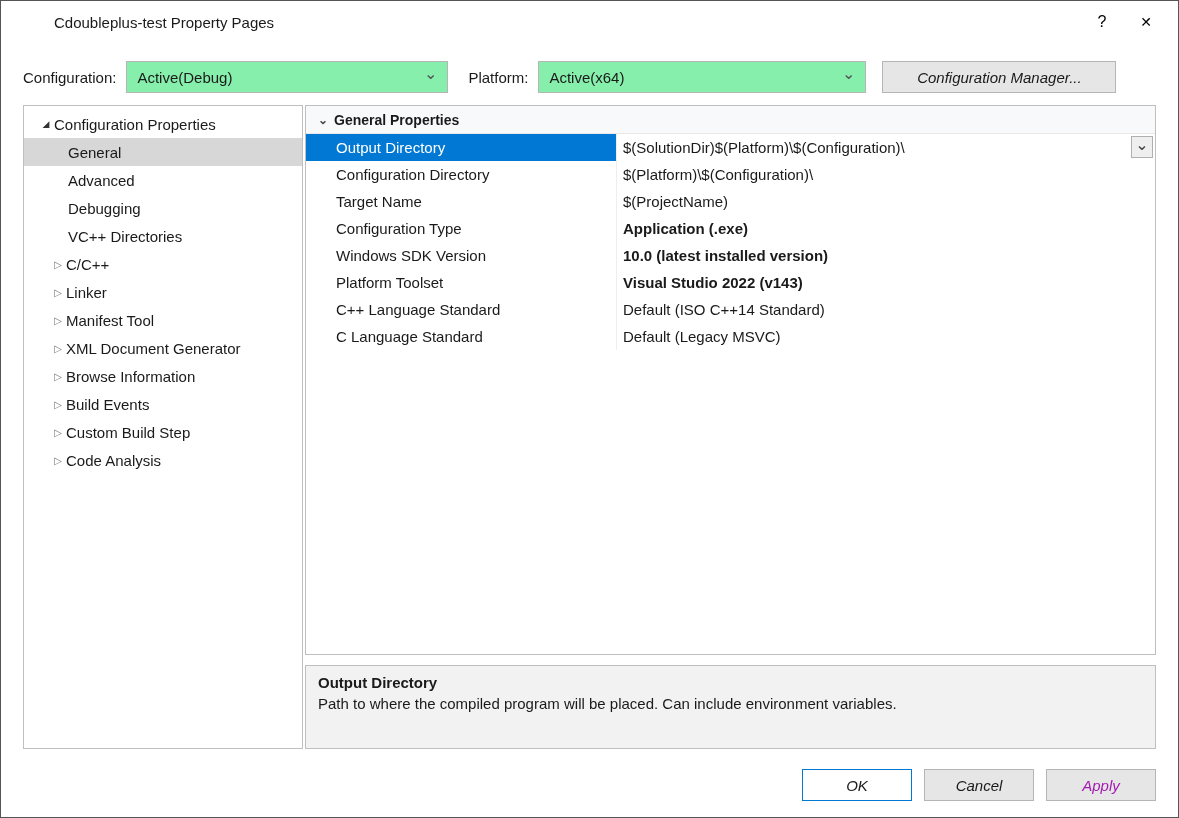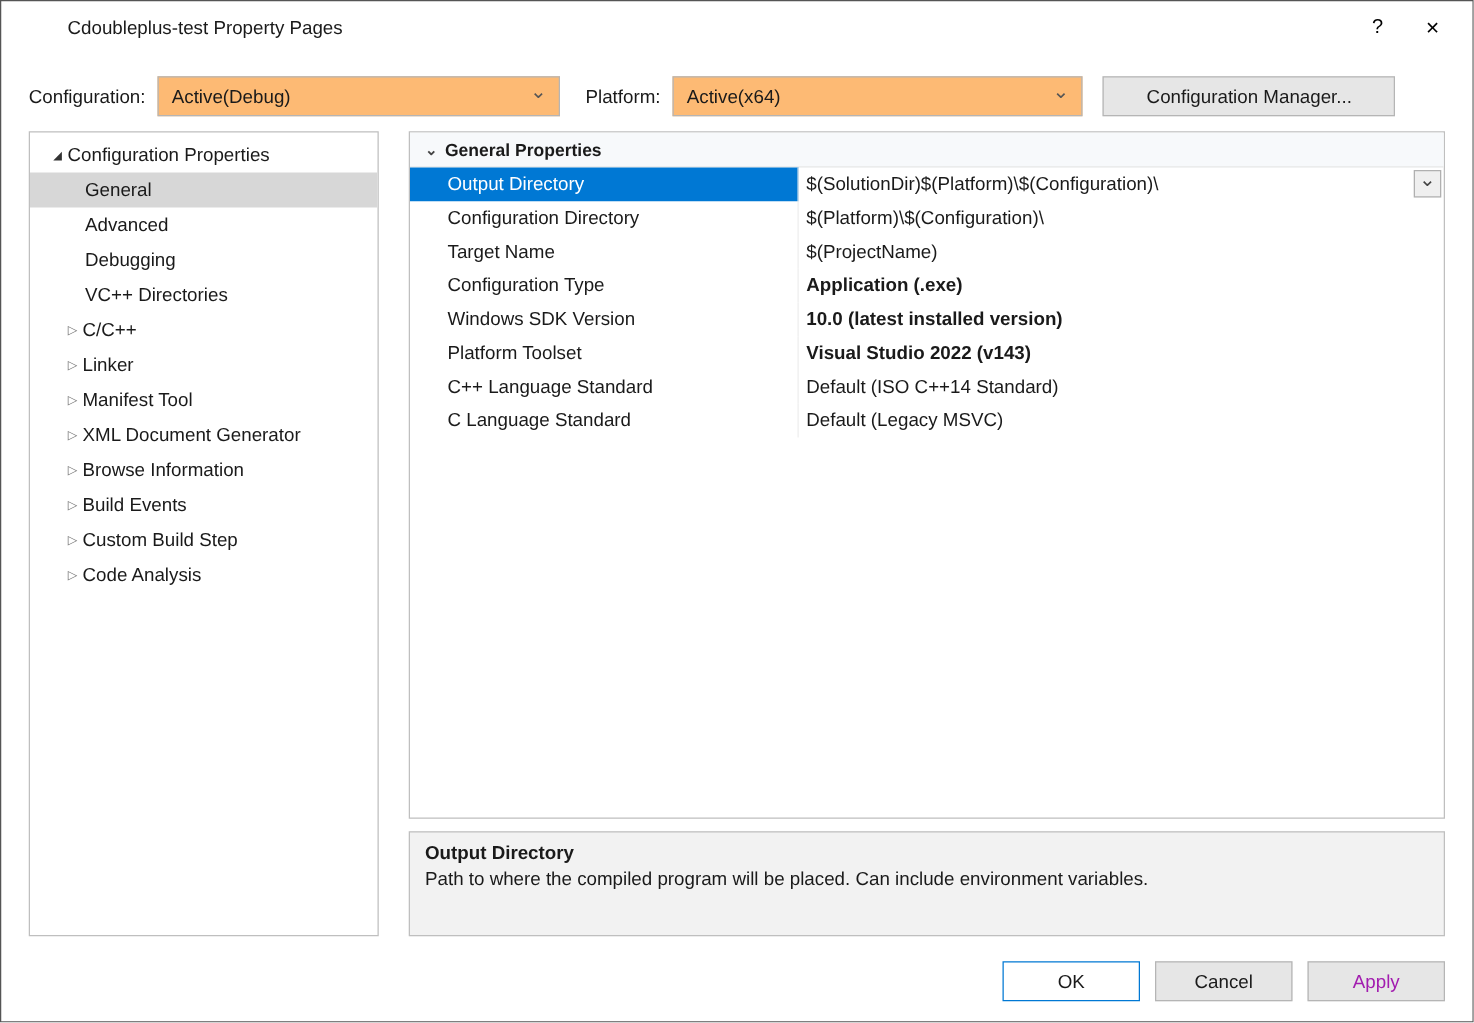--- a/index.html
+++ b/index.html
@@ -42,21 +42,21 @@
 .close-ic::before { content: "✕"; font-size: 14px; }
 
 .toprow {
   display: flex;
   align-items: center;
   padding: 18px 22px 12px 22px;
   gap: 10px;
 }
 .toprow label { font-size: 15px; }
 .combo {
-  background: #fdba74;
+  background: #86efac;
   border: 1px solid #b5b5b5;
   height: 32px;
   display: flex;
   align-items: center;
   padding: 0 10px;
   font-size: 15px;
   position: relative;
 }
 .combo .chev {
   position: absolute;
@@ -70,30 +70,31 @@
 .platform-combo { width: 328px; margin-right: 6px; }
 .btn {
   background: #e6e6e6;
   border: 1px solid #b5b5b5;
   height: 32px;
   padding: 0 16px;
   font-size: 15px;
   display: inline-flex;
   align-items: center;
   justify-content: center;
+  font-style: italic;
 }
 .btn.primary { border: 1.5px solid #0078d4; background: #fff; }
 .btn.disabled { color: #a21caf; }
 .cfg-mgr { width: 234px; }
 
 .body {
   flex: 1;
   display: flex;
   padding: 0 22px 14px 22px;
-  gap: 24px;
+  gap: 2px;
   min-height: 0;
 }
 .treepanel {
   width: 280px;
   border: 1px solid #bfbfbf;
   background: #fff;
   padding: 4px 0;
   overflow: auto;
 }
 .tree-item {

